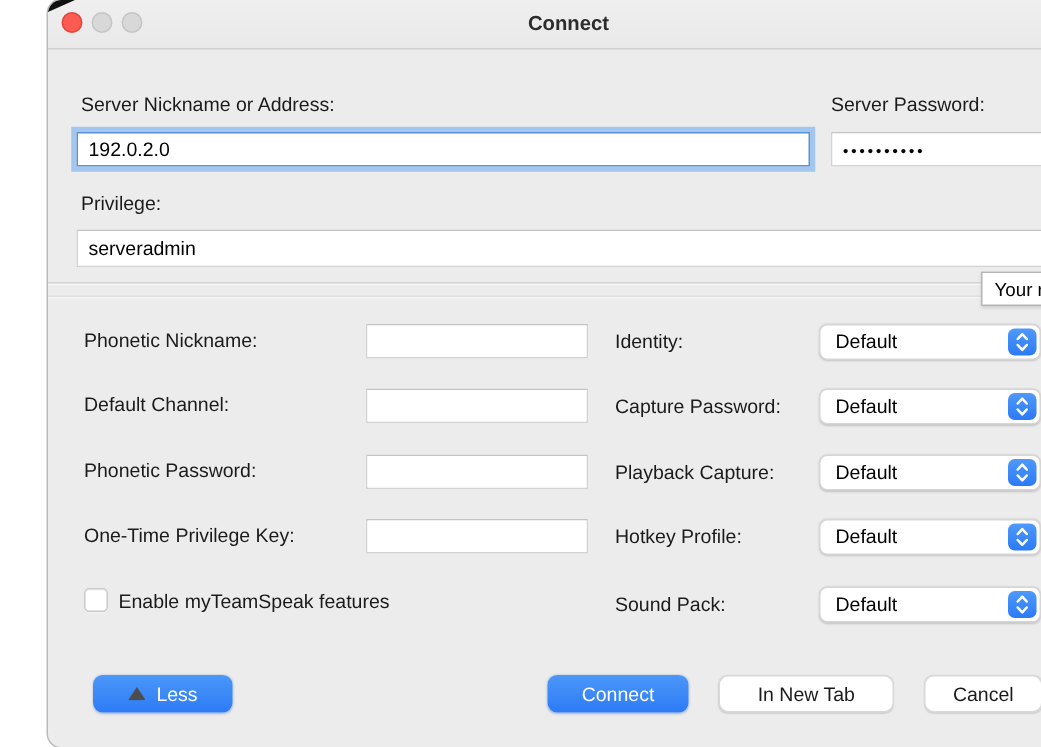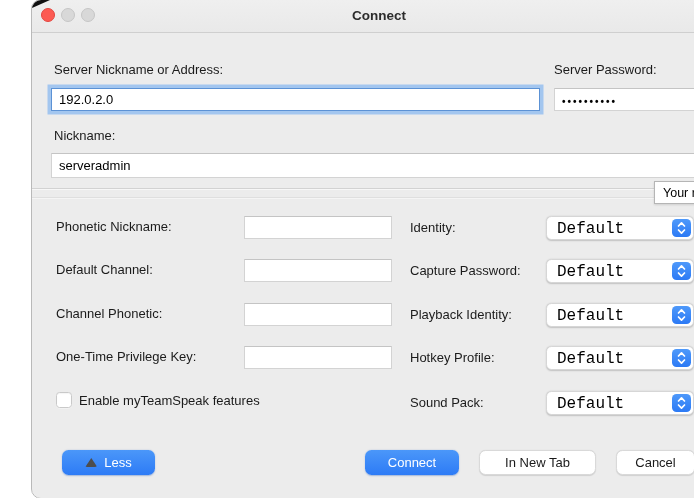--- a/index.html
+++ b/index.html
@@ -52,21 +52,21 @@
     background:#ffffff;border:1px solid #b5b5b5;font-size:12.5px;color:#000;
     white-space:nowrap;box-shadow:0 1px 2px rgba(0,0,0,.12);
   }
   
   .popup{
     position:absolute;box-sizing:border-box;width:148px;height:24px;
     background:#ffffff;border-radius:5.5px;border:1px solid #d6d6d6;
     box-shadow:0 0.5px 1.5px rgba(0,0,0,.18);cursor:default;
   }
   .popup .ptext{
-    position:absolute;left:10px;top:3px;font-size:16px;color:#000;font-family:Liberation Mono, monospace;
+    position:absolute;left:10px;top:3px;font-size:13px;color:#000;
   }
   .popup .stepper{
     position:absolute;right:2px;top:2px;bottom:2px;width:19px;
     border-radius:4.5px;background:linear-gradient(180deg,#4e99fa,#2c7af5);
     display:flex;align-items:center;justify-content:center;
   }
   
   .checkbox{
     position:absolute;box-sizing:border-box;width:16px;height:16px;
     background:#ffffff;border:1px solid #c9c9c9;border-radius:3.5px;
@@ -102,35 +102,35 @@
     <span class="tl g2"></span>
     <div class="cursor-wedge"></div>
   </div>
 
   <div class="label" style="left:22px;top:62px;">Server Nickname or Address:</div>
   <input class="field focused" style="left: 19px; top: 88px; width: 489px; height: 23px;" value="192.0.2.0">
 
   <div class="label" style="left:522px;top:62px;">Server Password:</div>
   <input class="field pwd" style="left: 522px; top: 88px; width: 150px; height: 23px;" value="••••••••••">
 
-  <div class="label" style="left:22px;top:128px;">Nickname:</div>
+  <div class="label" style="left:22px;top:128px;">Privilege:</div>
   <input class="field" style="left: 19px; top: 153px; width: 665px; height: 25px;" value="serveradmin">
 
   <div class="sep s1" style="top:188px;"></div>
   <div class="sep s2" style="top:197px;"></div>
 
   <div class="tooltip">Your reque</div>
 
   <div class="label" style="left:24px;top:219px;">Phonetic Nickname:</div>
   <input class="field" style="left: 212px; top: 216px; width: 148px; height: 23px;">
 
   <div class="label" style="left:24px;top:262px;">Default Channel:</div>
   <input class="field" style="left: 212px; top: 259px; width: 148px; height: 23px;">
 
-  <div class="label" style="left:24px;top:306px;">Channel Phonetic:</div>
+  <div class="label" style="left:24px;top:306px;">Phonetic Password:</div>
   <input class="field" style="left: 212px; top: 303px; width: 148px; height: 23px;">
 
   <div class="label" style="left:24px;top:349px;">One-Time Privilege Key:</div>
   <input class="field" style="left: 212px; top: 346px; width: 148px; height: 23px;">
 
   <div class="checkbox" style="left:24px;top:392px;"></div>
   <div class="label" style="left:47px;top:393px;text-align:right;">Enable myTeamSpeak features</div>
 
   <div class="label" style="left:378px;top:220px;">Identity:</div>
   <div class="popup" style="left:514px;top:216px;">
@@ -145,21 +145,21 @@
   <div class="label" style="left:378px;top:263px;">Capture Password:</div>
   <div class="popup" style="left:514px;top:259px;">
     <span class="ptext">Default</span>
     <span class="stepper">
       <svg width="9" height="14" viewBox="0 0 9 14">
           <path d="M1.5 5 L4.5 1.8 L7.5 5 M1.5 9 L4.5 12.2 L7.5 9" stroke="#ffffff" stroke-width="1.7" fill="none" stroke-linecap="round" stroke-linejoin="round"></path>
         </svg>
     </span>
   </div>
 
-  <div class="label" style="left:378px;top:307px;">Playback Identity:</div>
+  <div class="label" style="left:378px;top:307px;">Playback Capture:</div>
   <div class="popup" style="left:514px;top:303px;">
     <span class="ptext">Default</span>
     <span class="stepper">
       <svg width="9" height="14" viewBox="0 0 9 14">
           <path d="M1.5 5 L4.5 1.8 L7.5 5 M1.5 9 L4.5 12.2 L7.5 9" stroke="#ffffff" stroke-width="1.7" fill="none" stroke-linecap="round" stroke-linejoin="round"></path>
         </svg>
     </span>
   </div>
 
   <div class="label" style="left:378px;top:350px;">Hotkey Profile:</div>

